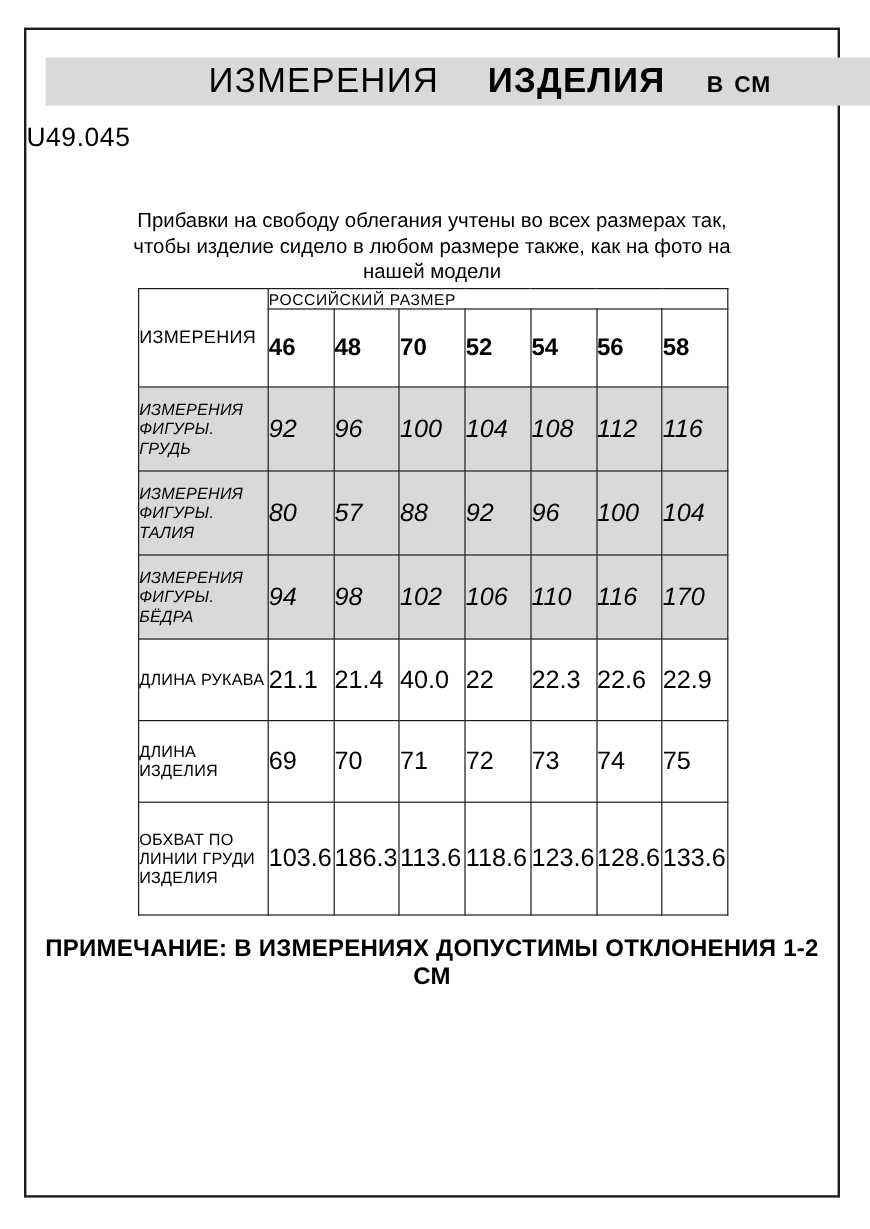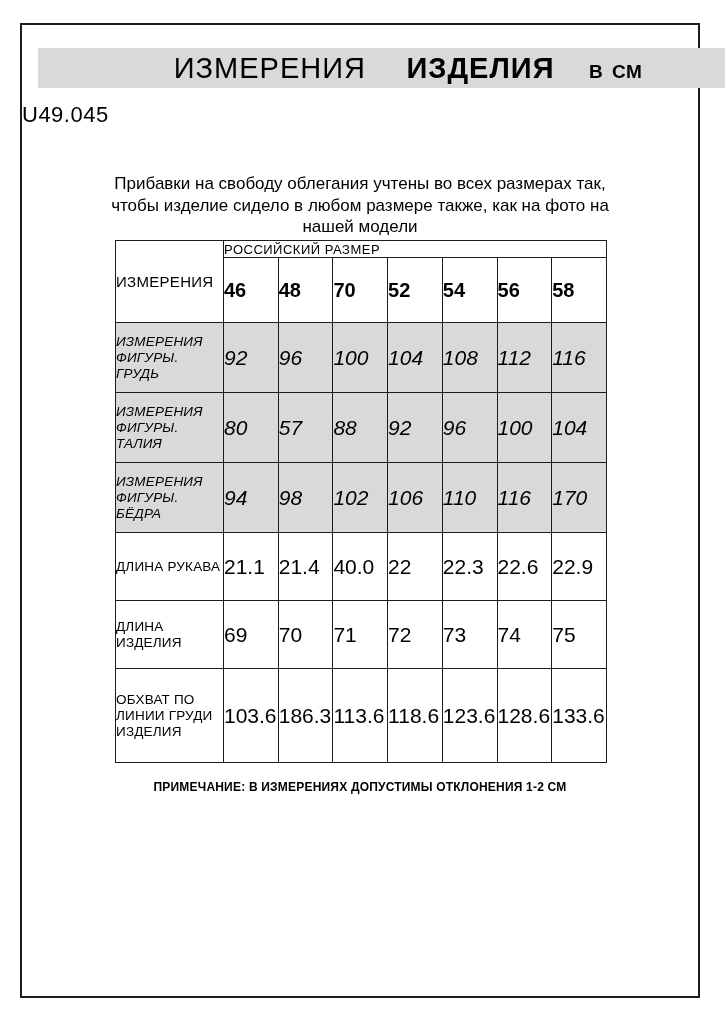--- a/index.html
+++ b/index.html
@@ -16,21 +16,21 @@
   table.size-table{position:absolute;left:93px;top:215px;width:492px;border-collapse:collapse;table-layout:fixed;}
   .size-table td{border:1.5px solid #1c1c1c;text-align:left;vertical-align:middle;padding:0;}
   .corner-cell{font-size:15px;letter-spacing:0.3px;}
   .group-cell{height:16px;font-size:13px;letter-spacing:0.5px;}
   .size-cell{height:64px;font-size:20px;font-weight:700;}
   .label-cell{font-size:13.5px;line-height:16px;white-space:pre-line;letter-spacing:0.2px;}
   .value-cell{font-size:21px;}
   tr.data-row td{height:67px;}
   tr.shaded td{background:#d9d9d9;font-style:italic;height:69px;}
   tr.data-row:last-child td{height:93px;}
-  .note{position:absolute;top:755px;left:0;width:100%;text-align:center;font-size:12px;font-weight:700;letter-spacing:0.2px;}
+  .note{position:absolute;top:755px;left:0;width:100%;text-align:center;font-size:20px;font-weight:700;letter-spacing:0.2px;}
 </style>
 </head>
 <body>
 
 <div class="page">
   <div class="frame">
 
     <div class="title-bar">
       <span class="title-regular">ИЗМЕРЕНИЯ</span>
       <span class="title-bold">ИЗДЕЛИЯ</span>

